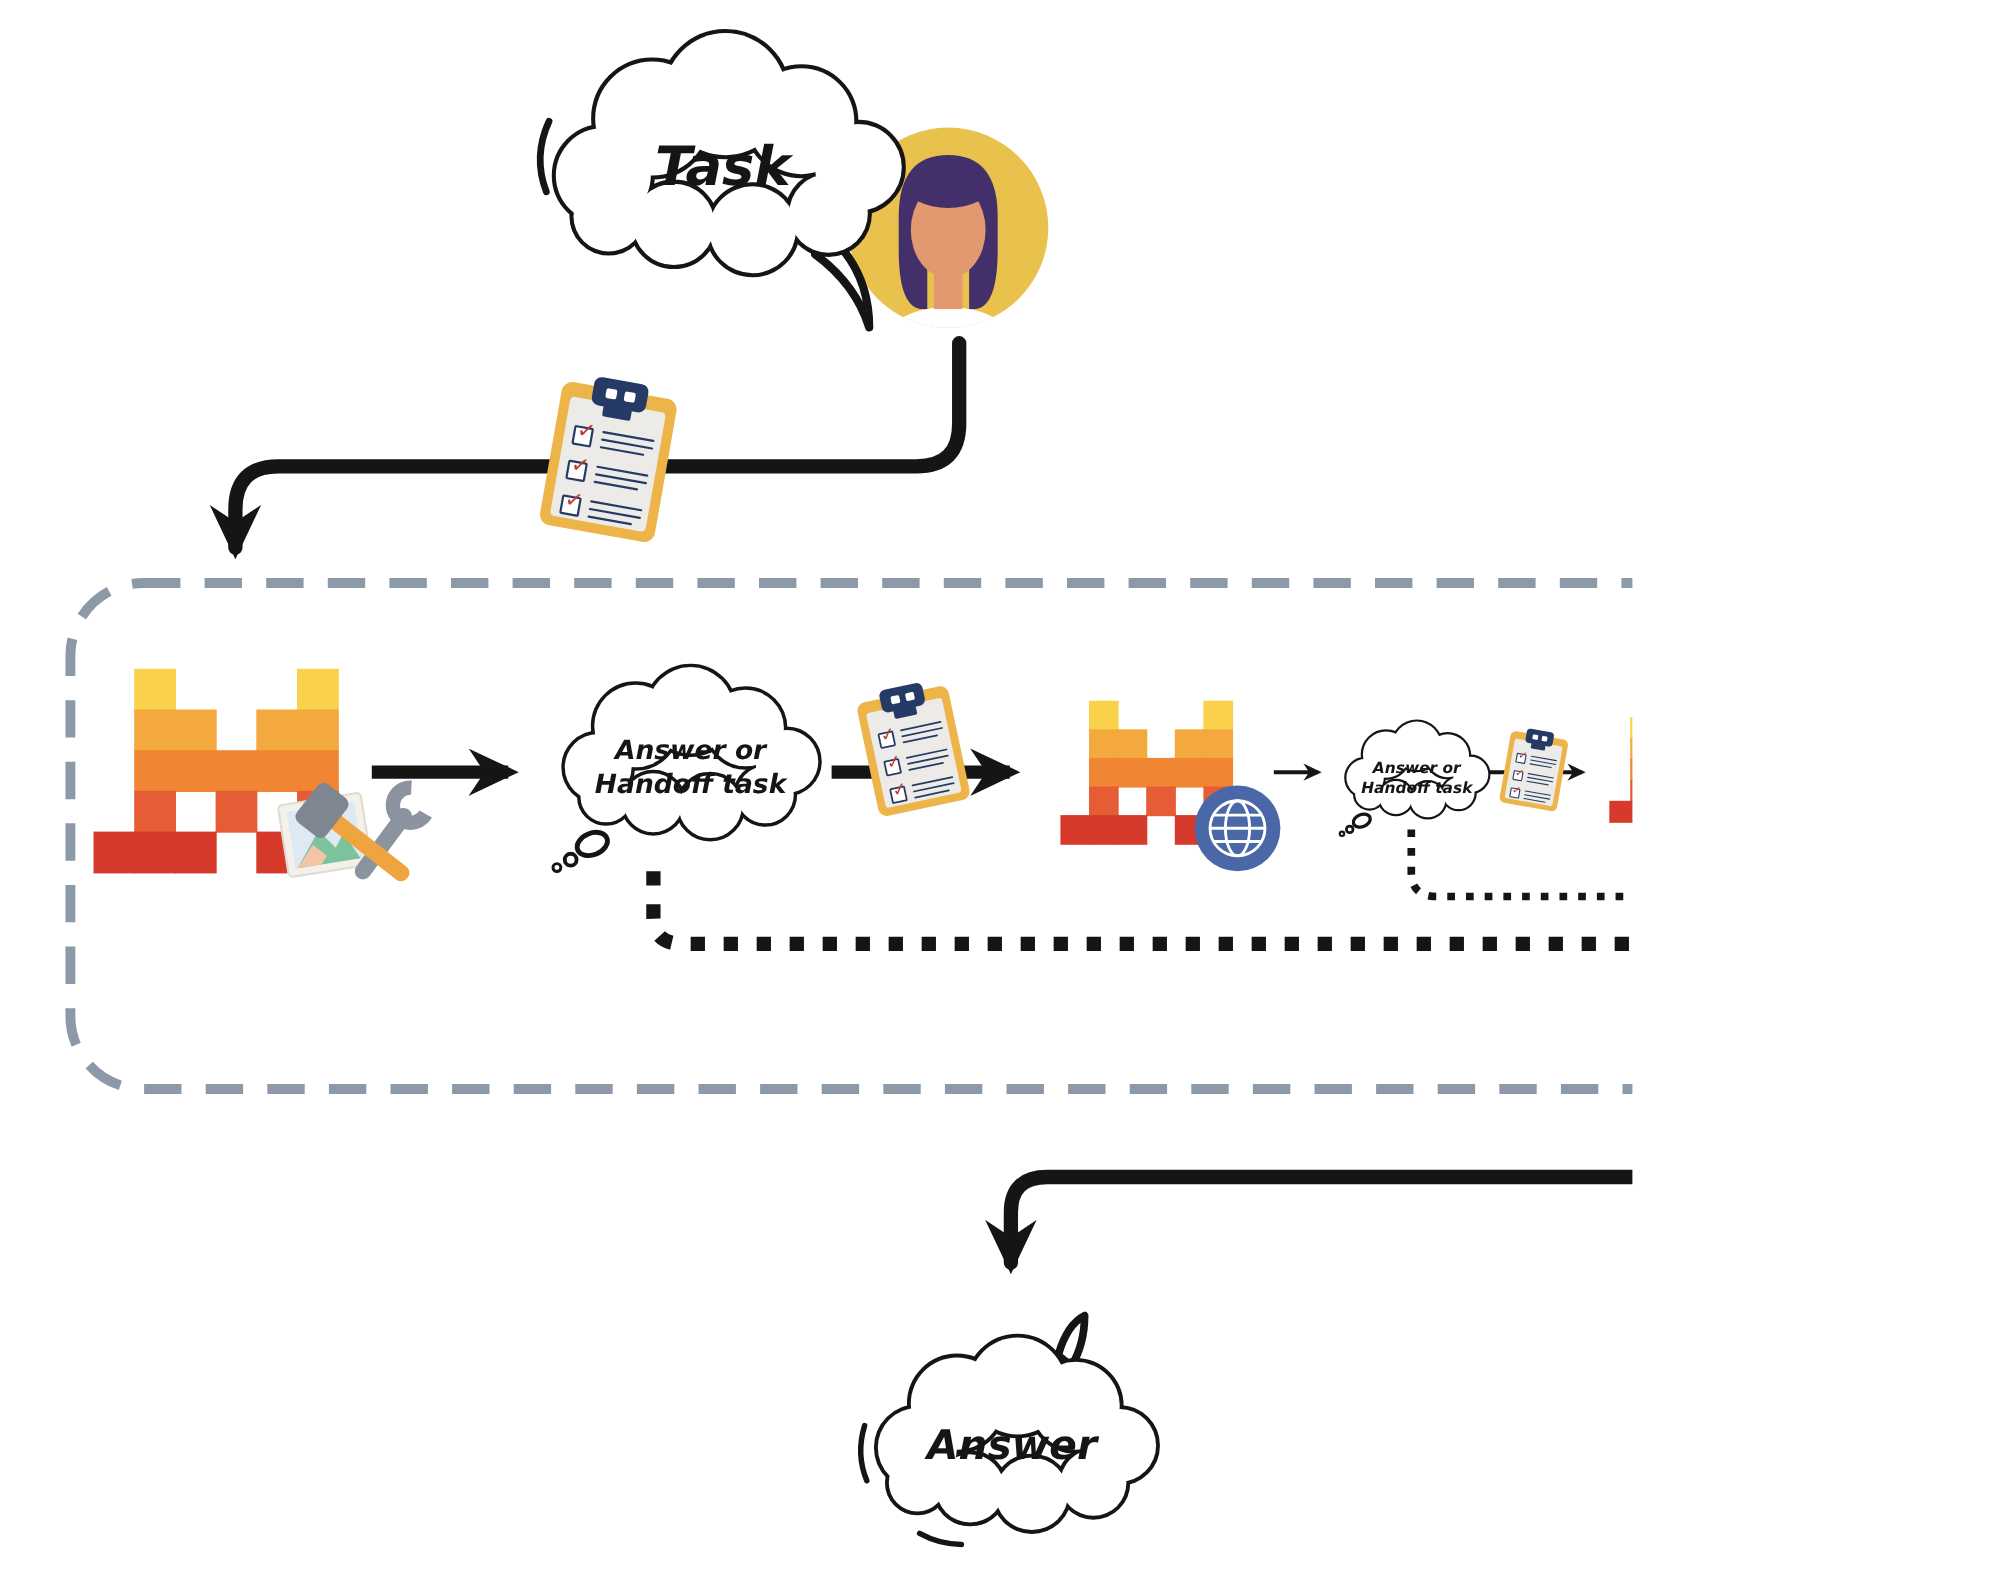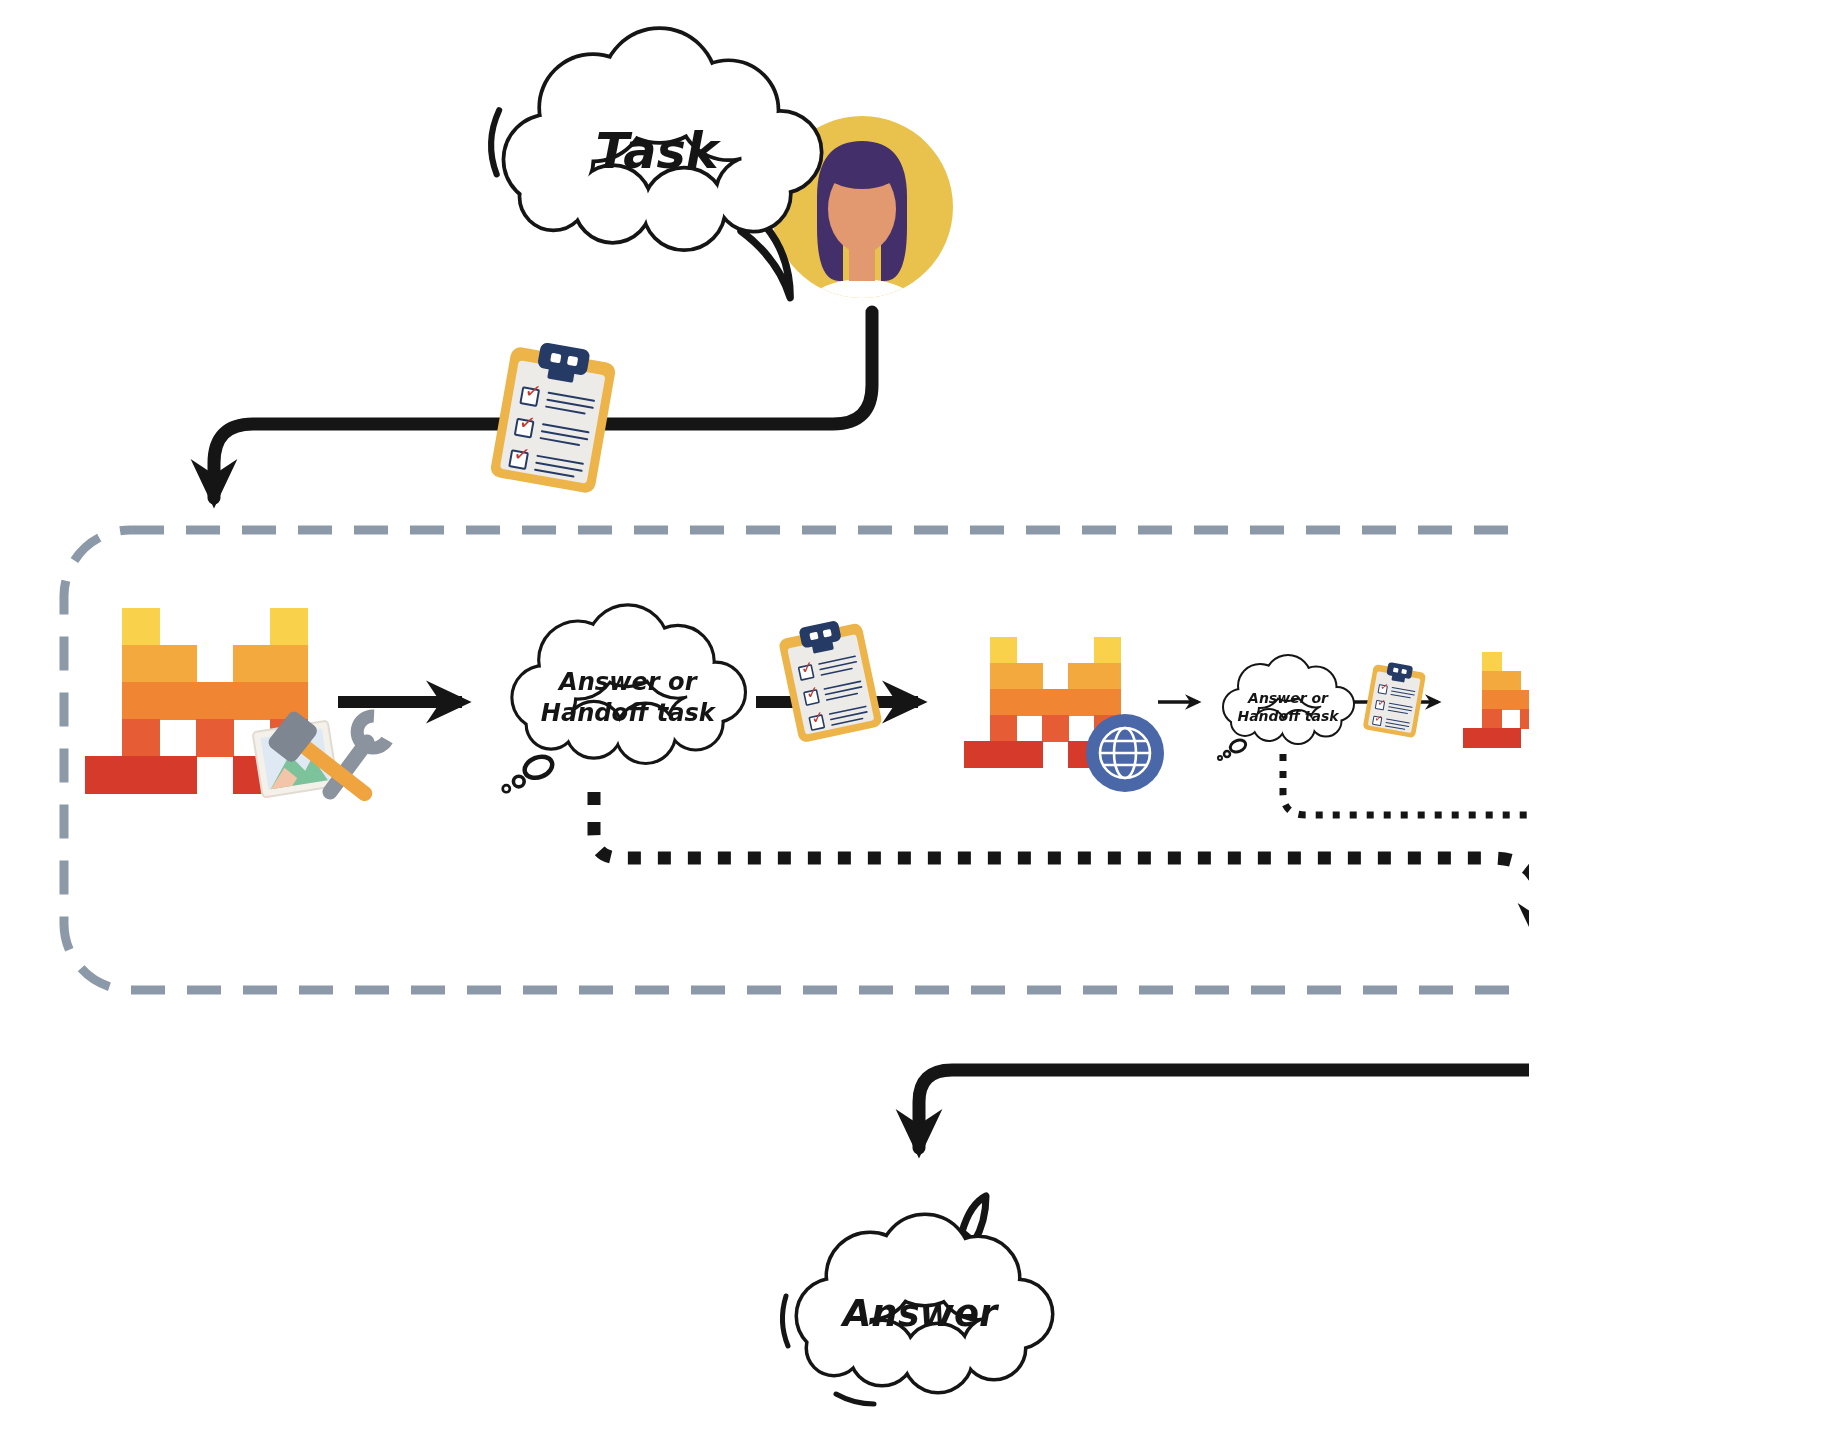--- a/index.html
+++ b/index.html
@@ -1,19 +1,18 @@
 <!DOCTYPE html>
 <html style="--ink: #151515; --box-border: #8C99A8; --cb-frame: #ECB449; --cb-navy: #253B66; --cb-check: #C3392F; --avatar-bg: #E9C24D; --avatar-hair: #43306B; --avatar-skin: #E2996F; --globe-blue: #4A67A8; --term-bar: #F6D56C; --term-body: #F0897A;"><head>
 <meta charset="utf-8">
 <style>
   html,body{margin:0;padding:0;background:#fff;}
   #stage{
     position:relative;width:1484px;height:1436px;background:#fff;overflow:hidden;
     font-family:"DejaVu Sans", sans-serif;
-    padding-left:45px;
   }
   #stage svg text{font-family:"DejaVu Sans", sans-serif;font-weight:bold;font-style:italic;fill:var(--ink);}
   .abs{position:absolute;}
   #connectors{position:absolute;left:0;top:0;z-index:1;}
   .z2{z-index:2;} .z3{z-index:3;}
 
   
   .pixlogo{position:absolute;z-index:2;}
   .pixlogo i{position:absolute;display:block;}
 

